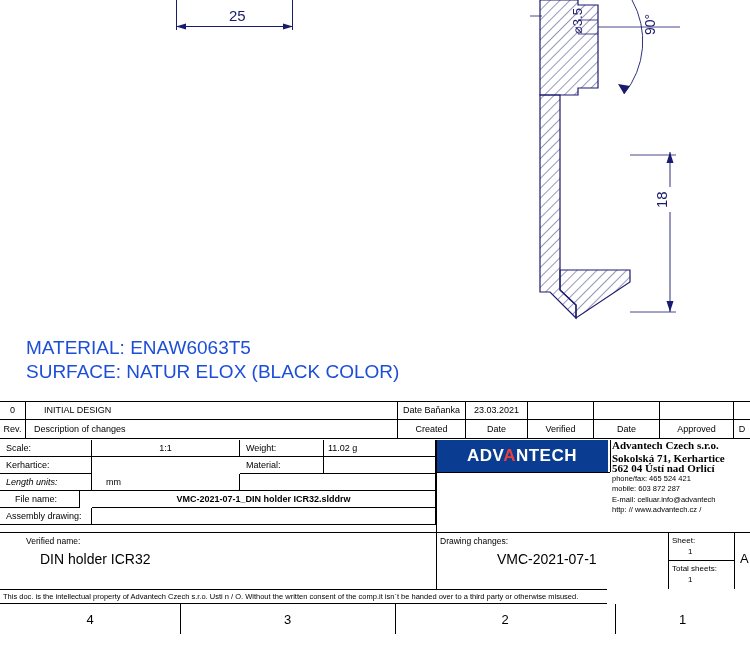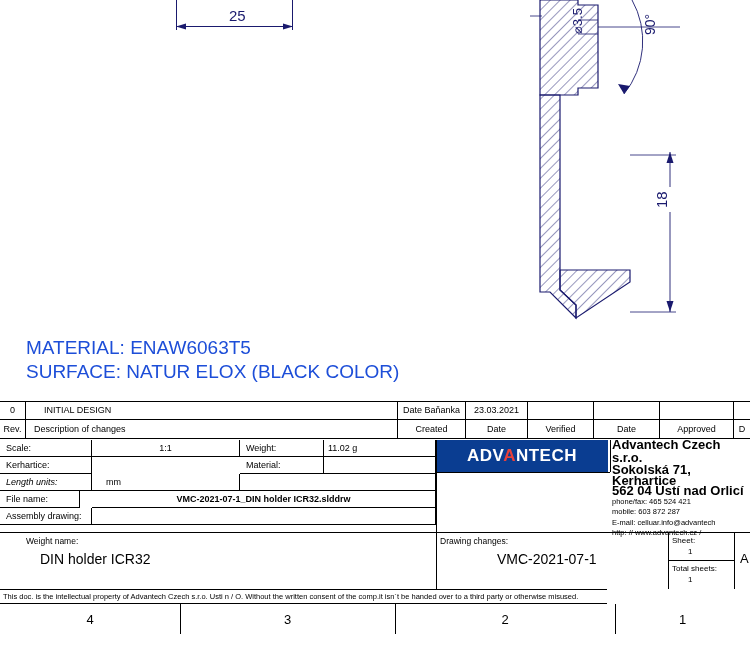--- a/index.html
+++ b/index.html
@@ -20,21 +20,21 @@
         padding:0 4px;display:flex;align-items:center;font-size:9px;}
   .cell.c{justify-content:center;}
   .nb{border-right:none;}
 
   .brand{position:absolute;left:436px;top:440px;width:172px;height:32px;background:#0a3d91;
          display:flex;align-items:center;justify-content:center;}
   .brand .logo{color:#fff;font-size:17px;font-weight:bold;letter-spacing:.5px;font-family:"Liberation Sans",sans-serif;}
   .brand .logo .red{color:#e8403a;}
 
   .addr{position:absolute;left:612px;top:440px;width:138px;font-size:7.5px;line-height:10.5px;}
-  .addr b{font-size:13px;}
+  .addr b{font-size:11px;font-family:Liberation Serif, serif;}
 
   .dn{position:absolute;left:26px;top:536px;font-size:8.5px;}
   .dnval{position:absolute;left:40px;top:551px;font-size:14px;}
   .drnum{position:absolute;left:440px;top:536px;font-size:8.5px;}
   .drnumval{position:absolute;left:497px;top:551px;font-size:14px;text-align:right;}
 
   .footer{position:absolute;left:0;top:589px;width:607px;height:15px;border-top:1px solid #000;border-bottom:1px solid #000;
           font-size:7.5px;display:flex;align-items:center;padding-left:3px;box-sizing:border-box;}
 
   .zones{position:absolute;left:0;top:604px;width:750px;height:30px;}
@@ -121,21 +121,21 @@
   <div class="cell c" style="left:528px;top:420px;width:66px;height:19px;">Verified</div>
   <div class="cell c" style="left:594px;top:420px;width:66px;height:19px;">Date</div>
   <div class="cell c" style="left:660px;top:420px;width:74px;height:19px;">Approved</div>
   <div class="cell c nb" style="left:734px;top:420px;width:16px;height:19px;">D</div>
 
   <div class="cell" style="left:0;top:440px;width:92px;height:17px;padding-left:6px;">Scale:</div>
   <div class="cell c" style="left:92px;top:440px;width:148px;height:17px;">1:1</div>
   <div class="cell" style="left:0;top:457px;width:92px;height:17px;padding-left:6px;">Kerhartice:</div>
   <div class="cell" style="left:0;top:474px;width:92px;height:17px;padding-left:6px;font-style:italic;">Length units:</div>
   <div class="cell" style="left:92px;top:474px;width:148px;height:17px;padding-left:14px;">mm</div>
-  <div class="cell" style="left:0;top:491px;width:80px;height:17px;padding-left:6px;">File name:</div>
+  <div class="cell" style="left:0;top:491px;width:80px;height:17px;padding-left:15px;">File name:</div>
   <div class="cell c" style="left:92px;top:491px;width:344px;height:17px;font-weight:bold;">VMC-2021-07-1_DIN holder ICR32.slddrw</div>
   <div class="cell" style="left:0;top:508px;width:92px;height:17px;padding-left:6px;">Assembly drawing:</div>
   <div class="cell" style="left:92px;top:508px;width:344px;height:17px;"></div>
 
   <div class="cell" style="left:240px;top:440px;width:84px;height:17px;padding-left:6px;">Weight:</div>
   <div class="cell" style="left:324px;top:440px;width:112px;height:17px;padding-left:4px;">11.02 g</div>
   <div class="cell" style="left:240px;top:457px;width:84px;height:17px;padding-left:6px;">Material:</div>
   <div class="cell" style="left:324px;top:457px;width:112px;height:17px;"></div>
   <div class="cell" style="left:240px;top:474px;width:196px;height:17px;"></div>
 
@@ -151,21 +151,21 @@
     <b style="display:block">Sokolská 71, Kerhartice</b>
     <b style="display:block">562 04 Ústí nad Orlicí</b>
     <div>phone/fax: 465 524 421</div>
     <div>mobile: 603 872 287</div>
     <div>E-mail: celluar.info@advantech</div>
     <div>http: // www.advantech.cz /</div>
   </div>
 
   <div class="hline" style="left:0;top:532px;width:750px;"></div>
 
-  <div class="dn">Weight name:</div>
+  <div class="dn">Verified name:</div>
   <div class="dnval">DIN holder ICR32</div>
   <div class="drnum">Drawing changes:</div>
   <div class="drnumval">VMC-2021-07-1</div>
 
   <div class="vline" style="left:436px;top:532px;height:57px;"></div>
   <div class="vline" style="left:668px;top:532px;height:57px;"></div>
   <div class="vline" style="left:734px;top:532px;height:57px;"></div>
   <div class="hline" style="left:668px;top:560px;width:66px;"></div>
 
   <div class="cell nb" style="left:668px;top:534px;width:48px;height:12px;border:none;font-size:8px;">Sheet:</div>

